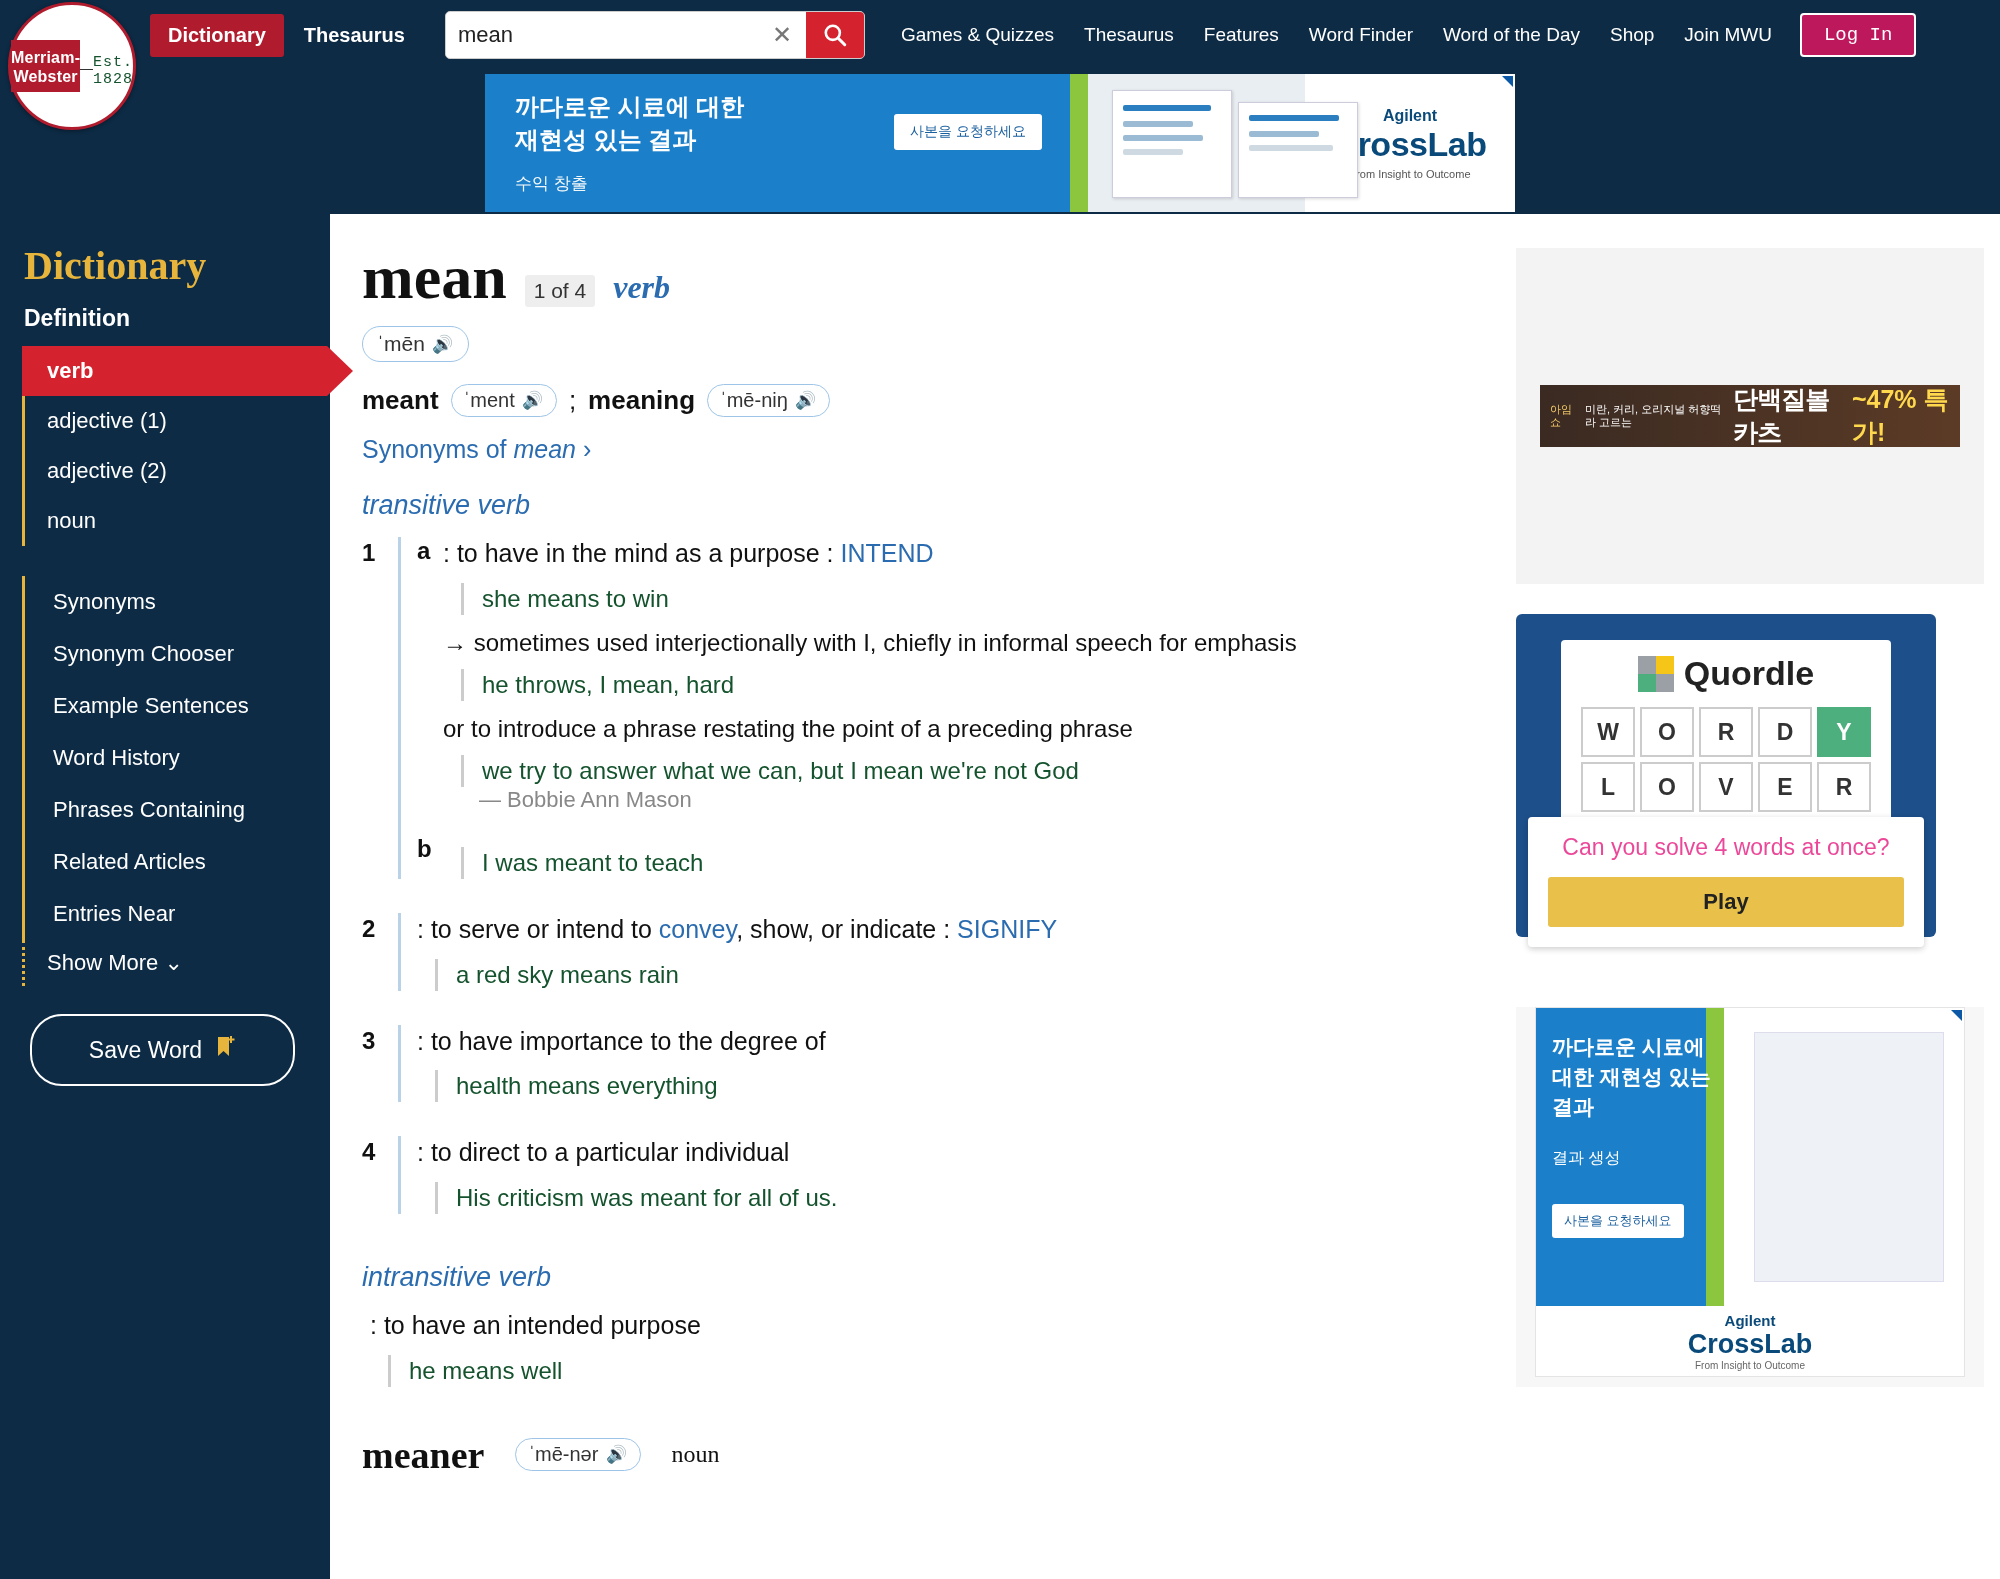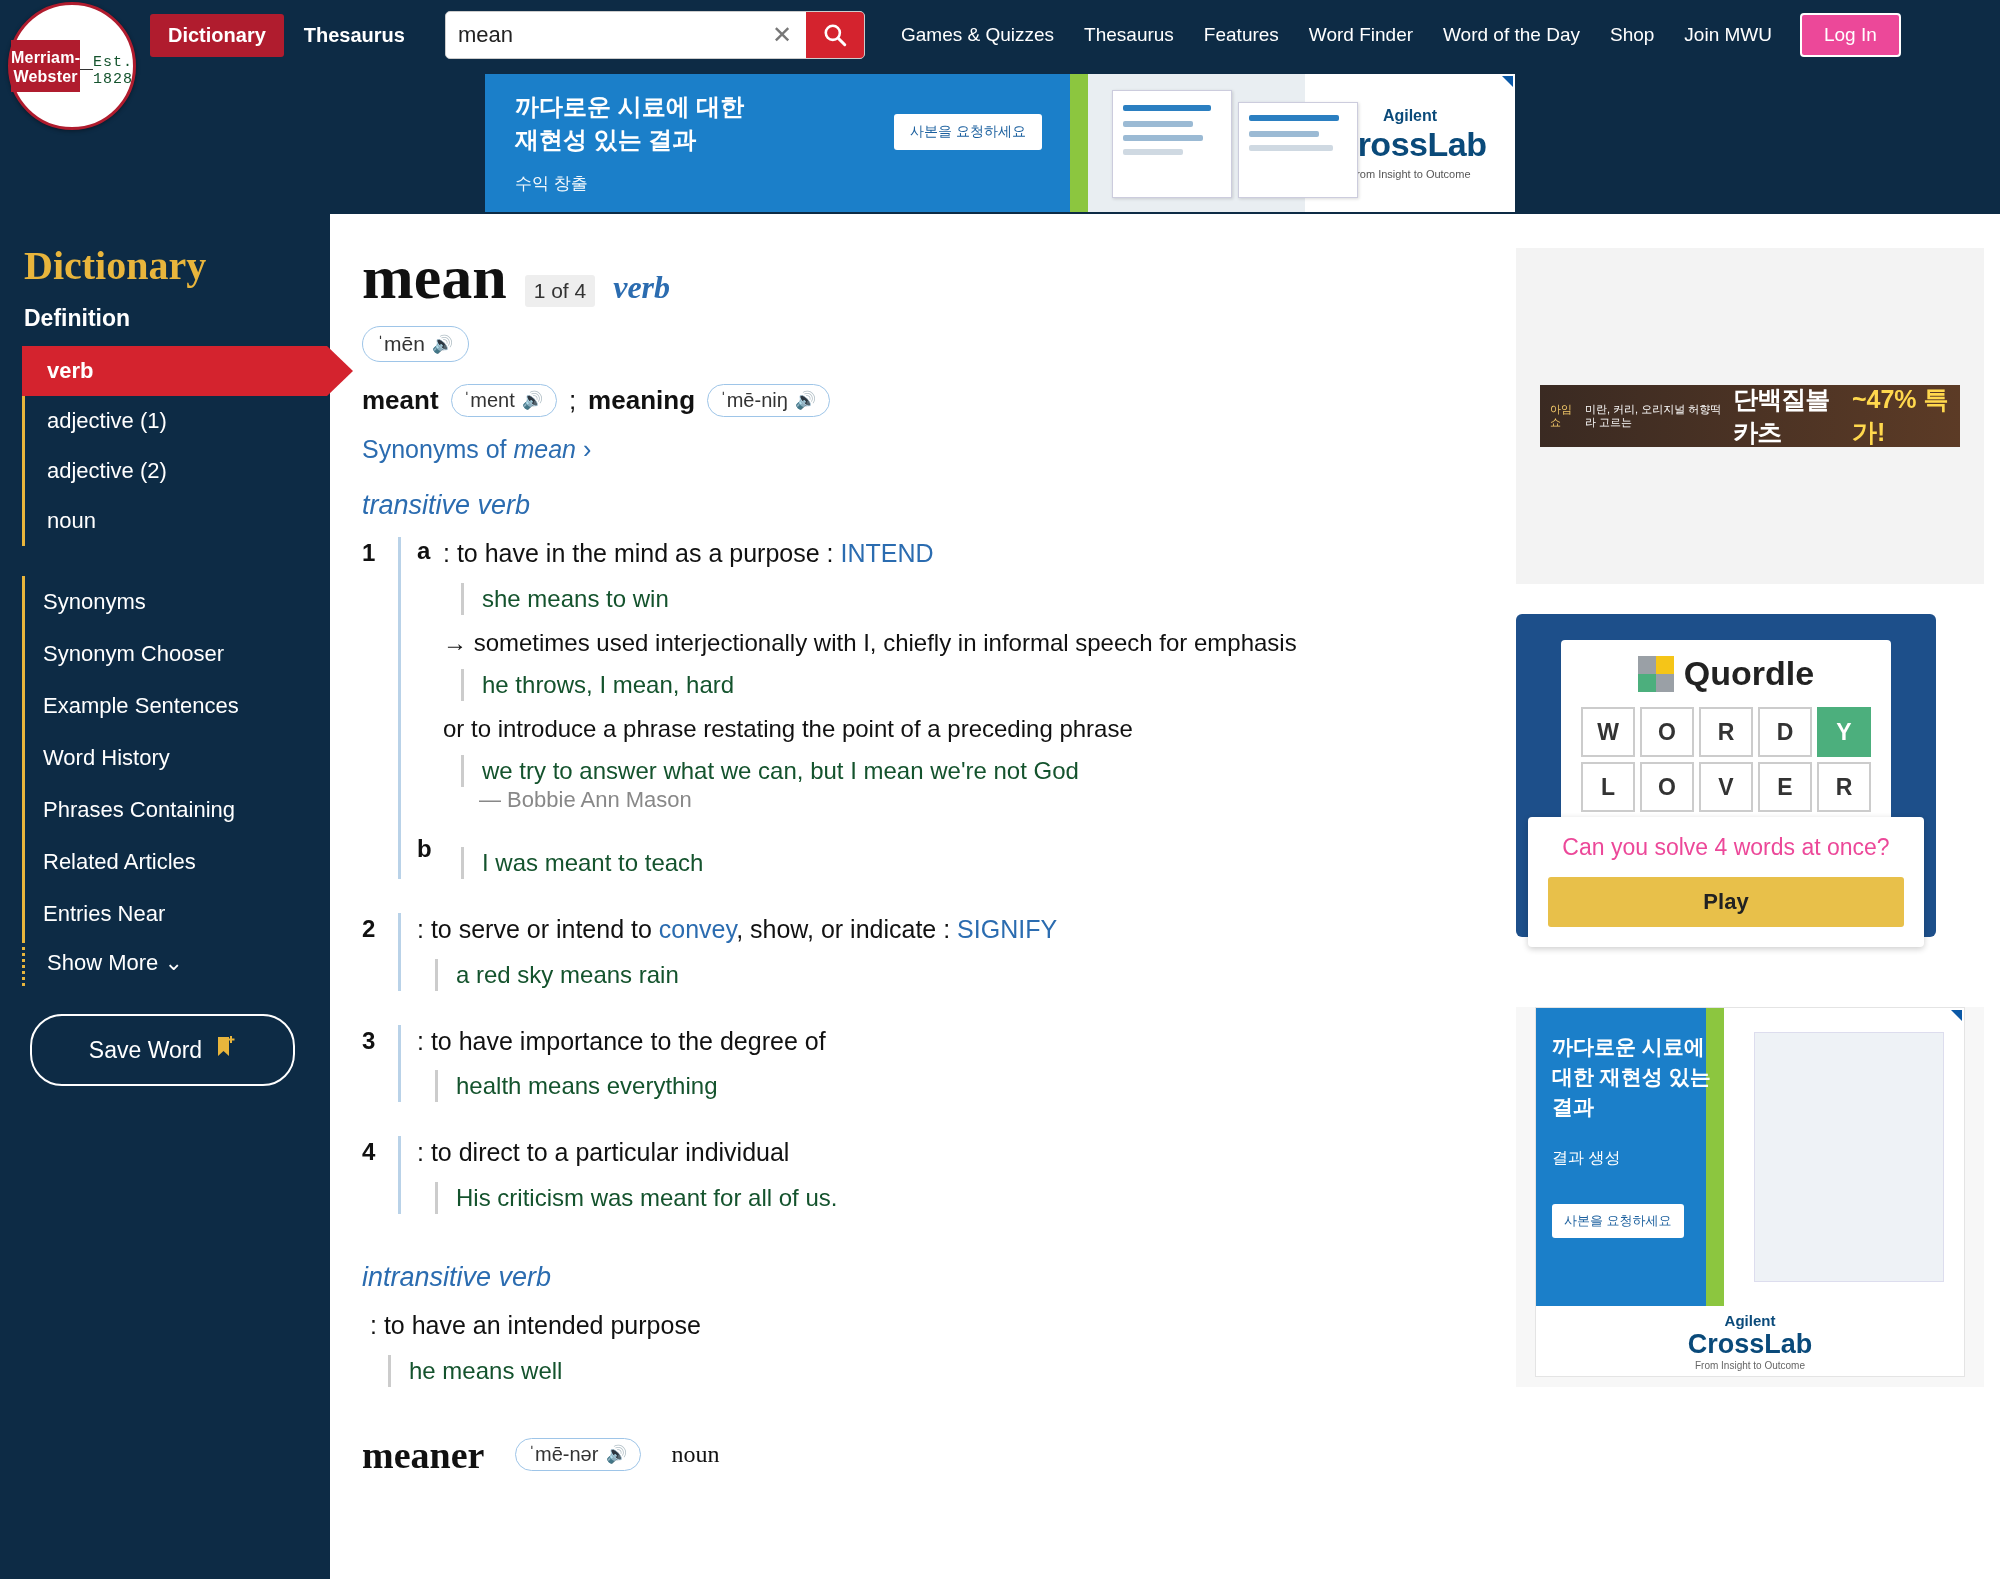--- a/index.html
+++ b/index.html
@@ -80,26 +80,27 @@
     cursor:pointer;
   }
   .nav {
     display:flex; align-items:center; margin-left:36px; gap:30px;
   }
   .nav a {
     color:#fff; font-size:19px; text-decoration:none; white-space:nowrap;
   }
   .login-btn {
     margin-left:28px; margin-right:14px;
-    background:#ec4899; color:#fff;
+    background:#be185d; color:#fff;
     border:2px solid #fff;
     border-radius:4px;
     font-size:19px;
     padding:9px 22px;
     cursor:pointer;
+    font-family:Liberation Mono, monospace;
   }
   
   .topad-wrap {
     background:#0d2b45;
     height:144px;
     display:flex; align-items:flex-start; justify-content:center;
     padding-top:4px;
     position:relative;
   }
   .topad {
@@ -180,21 +181,21 @@
     width:305px;
   }
   .sb-item.active::after {
     content:""; position:absolute; right:-26px; top:0;
     border-top:25px solid transparent;
     border-bottom:25px solid transparent;
     border-left:26px solid #d4232e;
   }
   .sb-divider { height:22px; }
   .sb-group2 { border-left:3px solid #e8b53c; margin-left:22px; margin-top:8px;}
-  .sb-item2 { font-size:22px; padding:13px 0 13px 18px; cursor:pointer; }
+  .sb-item2 { font-size:22px; padding:13px 0 13px 28px; cursor:pointer; }
   .sb-showmore {
     font-size:22px; padding:10px 0 10px 22px; margin-left:22px;
     border-left:3px dotted #e8b53c; cursor:pointer;
   }
   .save-word {
     margin:28px 0 0 30px;
     border:2px solid #fff; border-radius:32px;
     width:265px; height:72px;
     display:flex; align-items:center; justify-content:center;
     gap:12px; font-size:23px; cursor:pointer;

